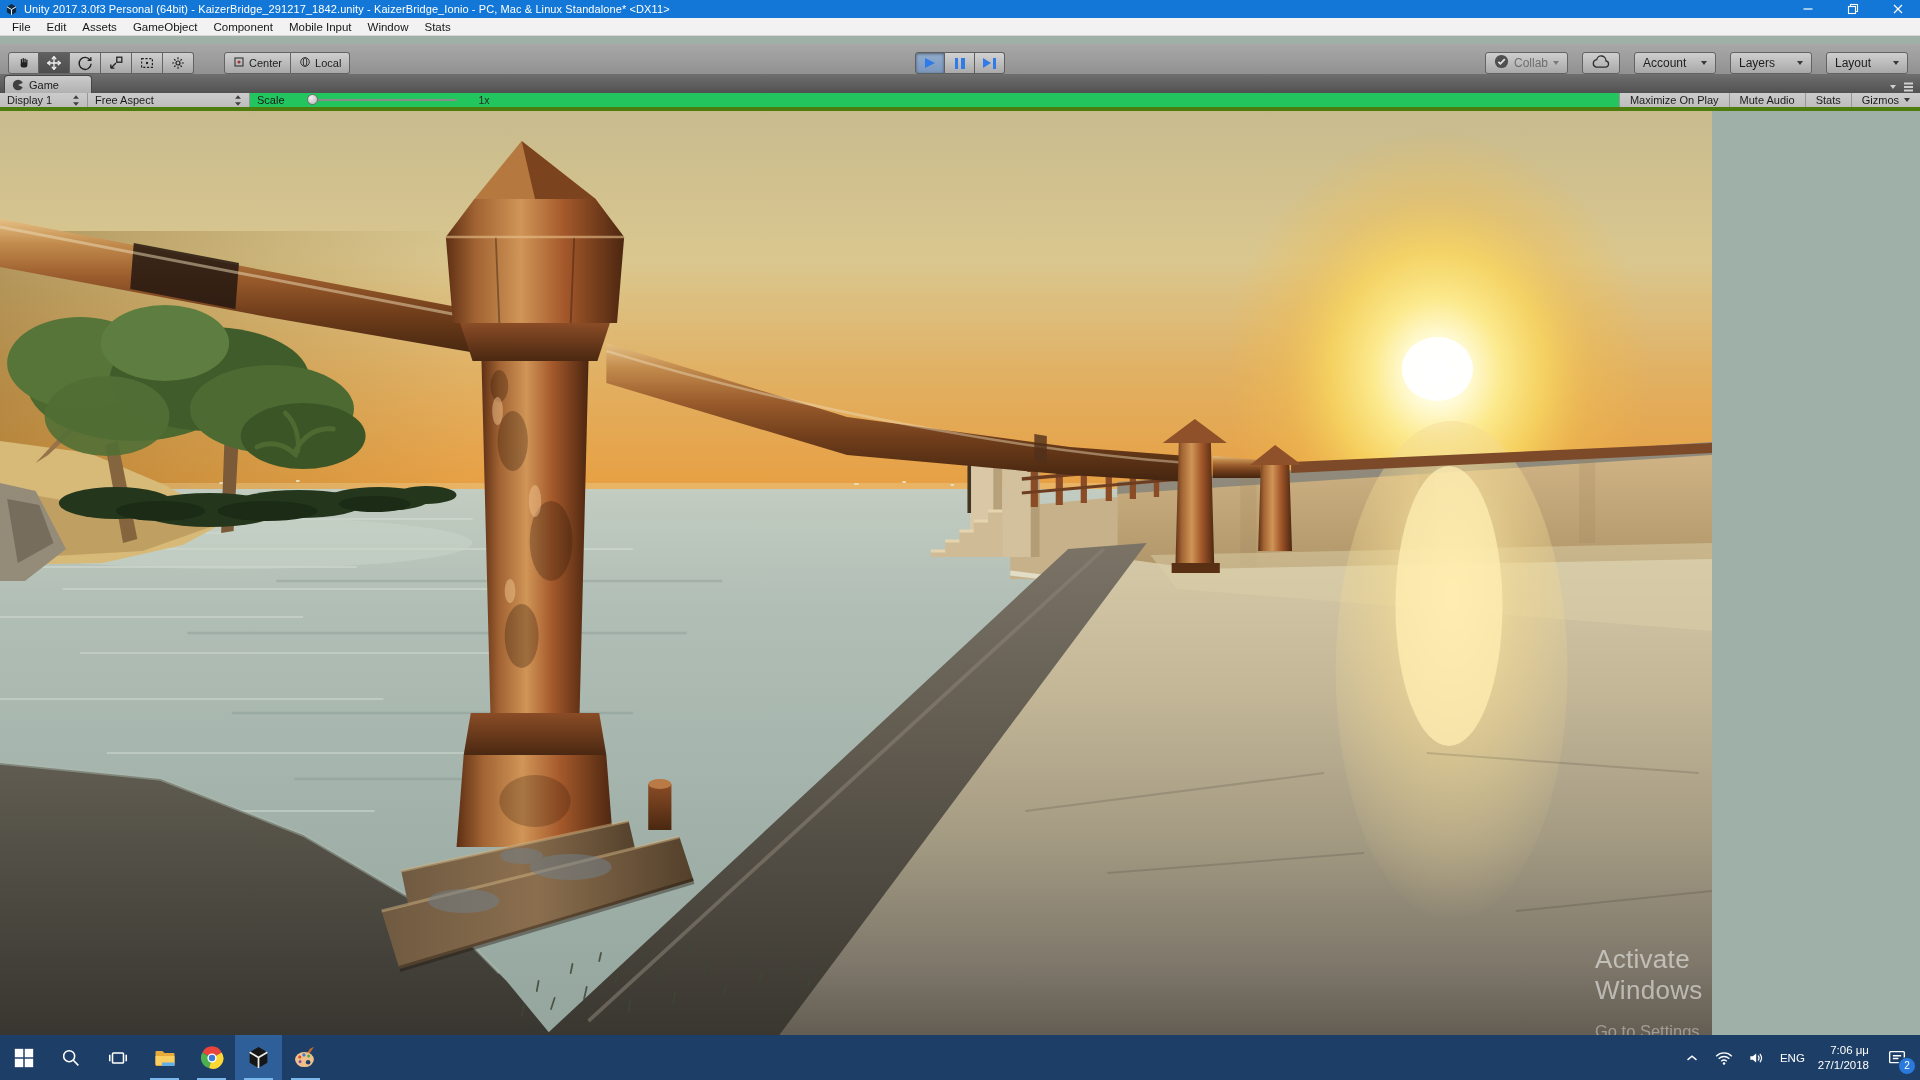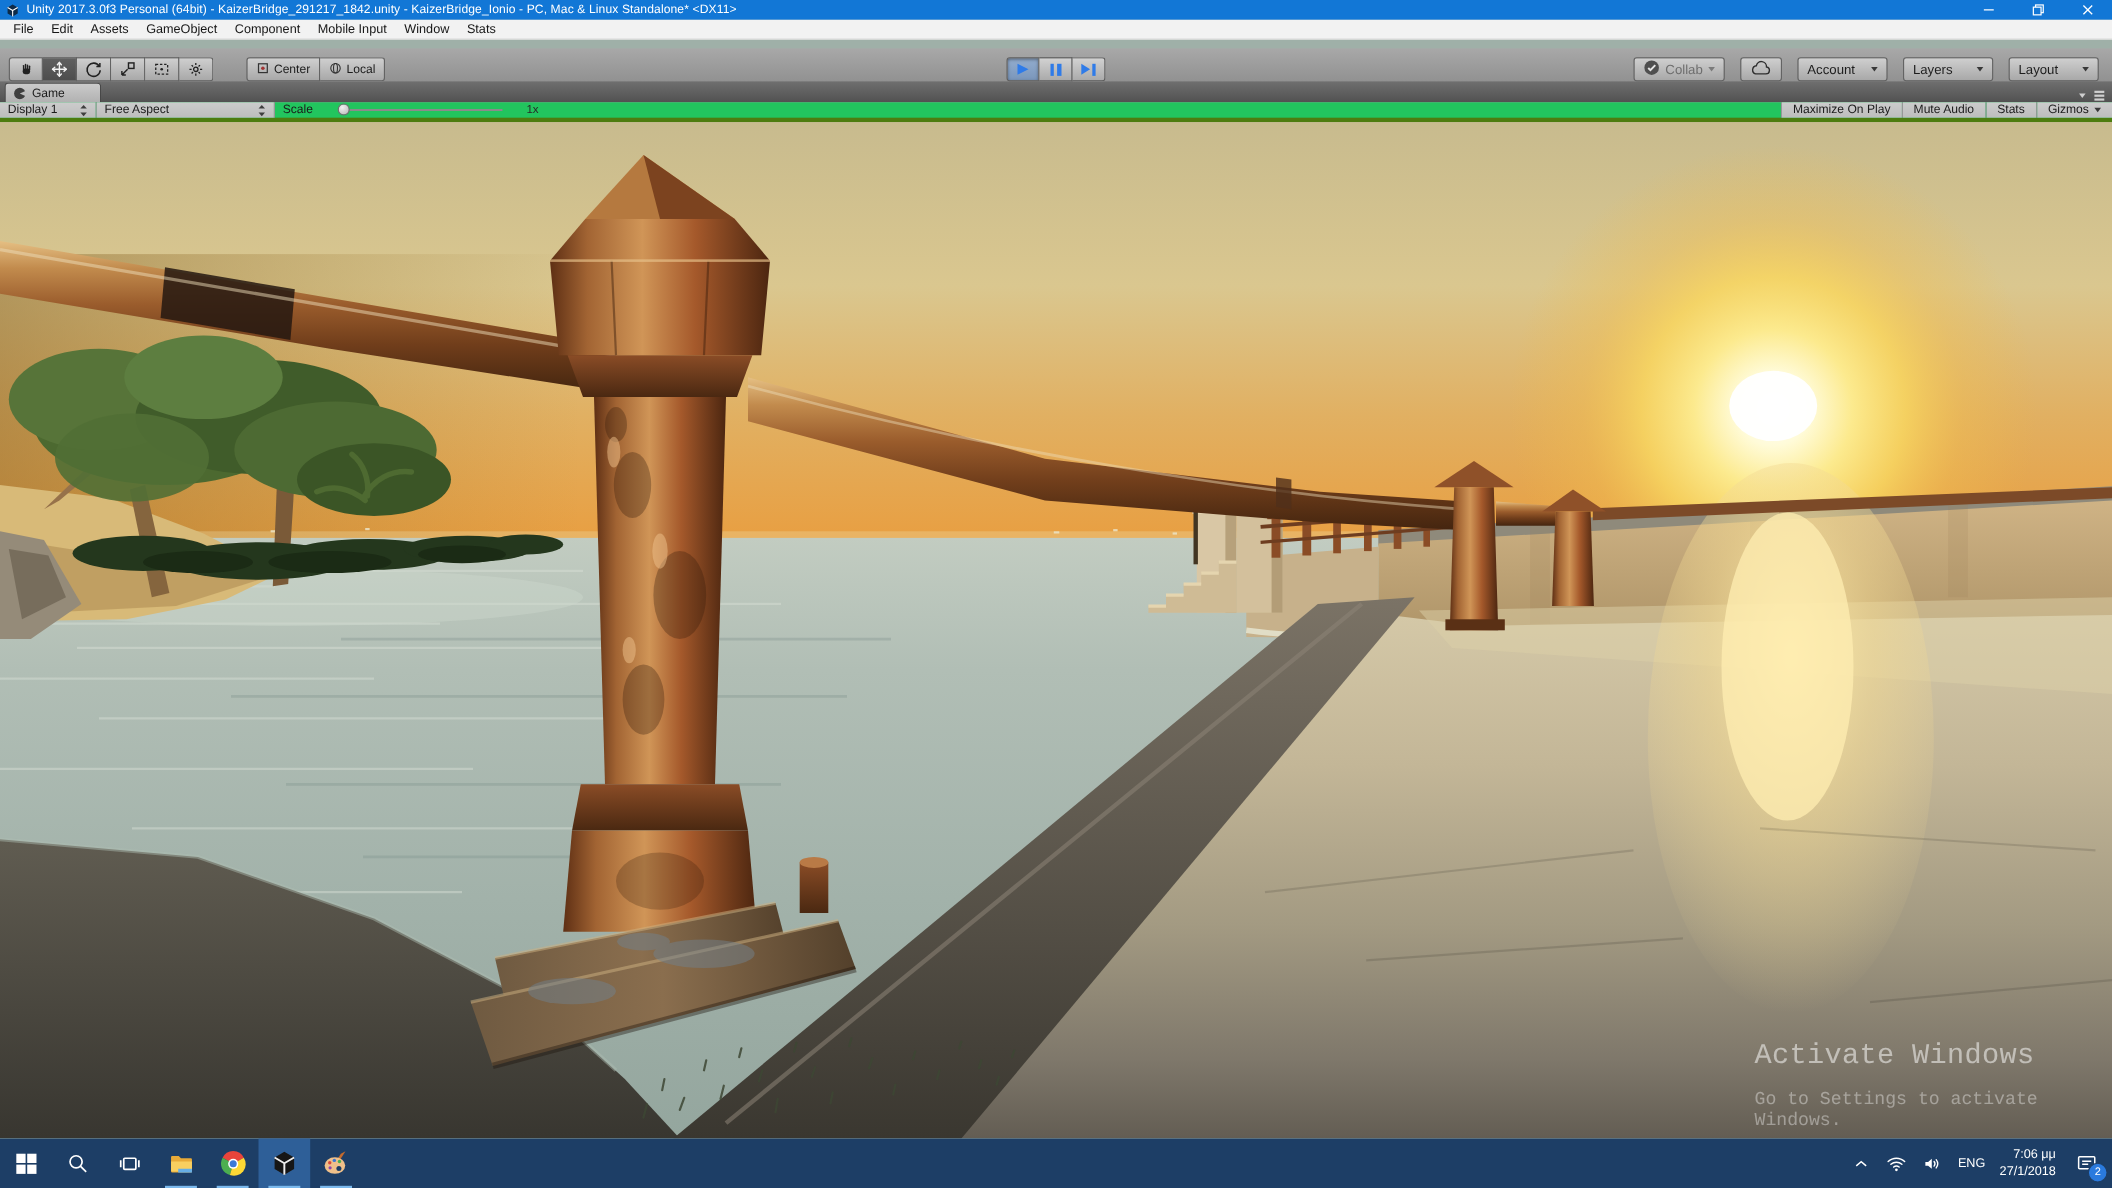--- a/index.html
+++ b/index.html
@@ -60,21 +60,21 @@
   .seg.scale{border-right:none;gap:22px;background:transparent;}
   .slider{position:relative;width:150px;height:14px;display:flex;align-items:center;}
   .track{height:2.5px;background:#8b8b8b;width:100%;border-radius:2px;}
   .knob{position:absolute;left:0;top:1px;width:11px;height:11px;border-radius:50%;background:radial-gradient(circle at 35% 30%,#f0f0f0,#b5b5b5);border:1px solid #6f6f6f;box-sizing:border-box;}
   .scale-val{font-size:10.5px;color:#2a2a2a;}
   .cb-right{margin-left:auto;display:flex;}
   .seg.btn{border-right:none;border-left:1px solid #979797;padding:0 10px;}
   .seg.btn .arr{margin-left:5px;}
 
   
-  .viewport{position:absolute;left:0;top:111px;width:1920px;height:924px;overflow:hidden;font-family:Liberation Mono, monospace;}
+  .viewport{position:absolute;left:0;top:111px;width:1712px;height:924px;overflow:hidden;}
   .scene{position:absolute;left:0;top:0;width:100%;height:100%;display:block;}
   .watermark{position:absolute;left:1595px;top:833px;pointer-events:none;}
   .wm1{font-size:26px;color:rgba(255,255,255,.52);letter-spacing:.3px;}
   .wm2{font-size:16.5px;color:rgba(255,255,255,.38);margin-top:16px;}
 
   
   .taskbar{position:absolute;left:0;top:1035px;width:100%;height:45px;background:#1d3e66;display:flex;align-items:stretch;color:#fff;}
   .task-cell{width:47px;display:flex;align-items:center;justify-content:center;position:relative;}
   .task-cell.open::after{content:"";position:absolute;bottom:0;left:9px;right:9px;height:2.5px;background:#7ab8ec;}
   .task-cell.active{background:#2e5f98;}

